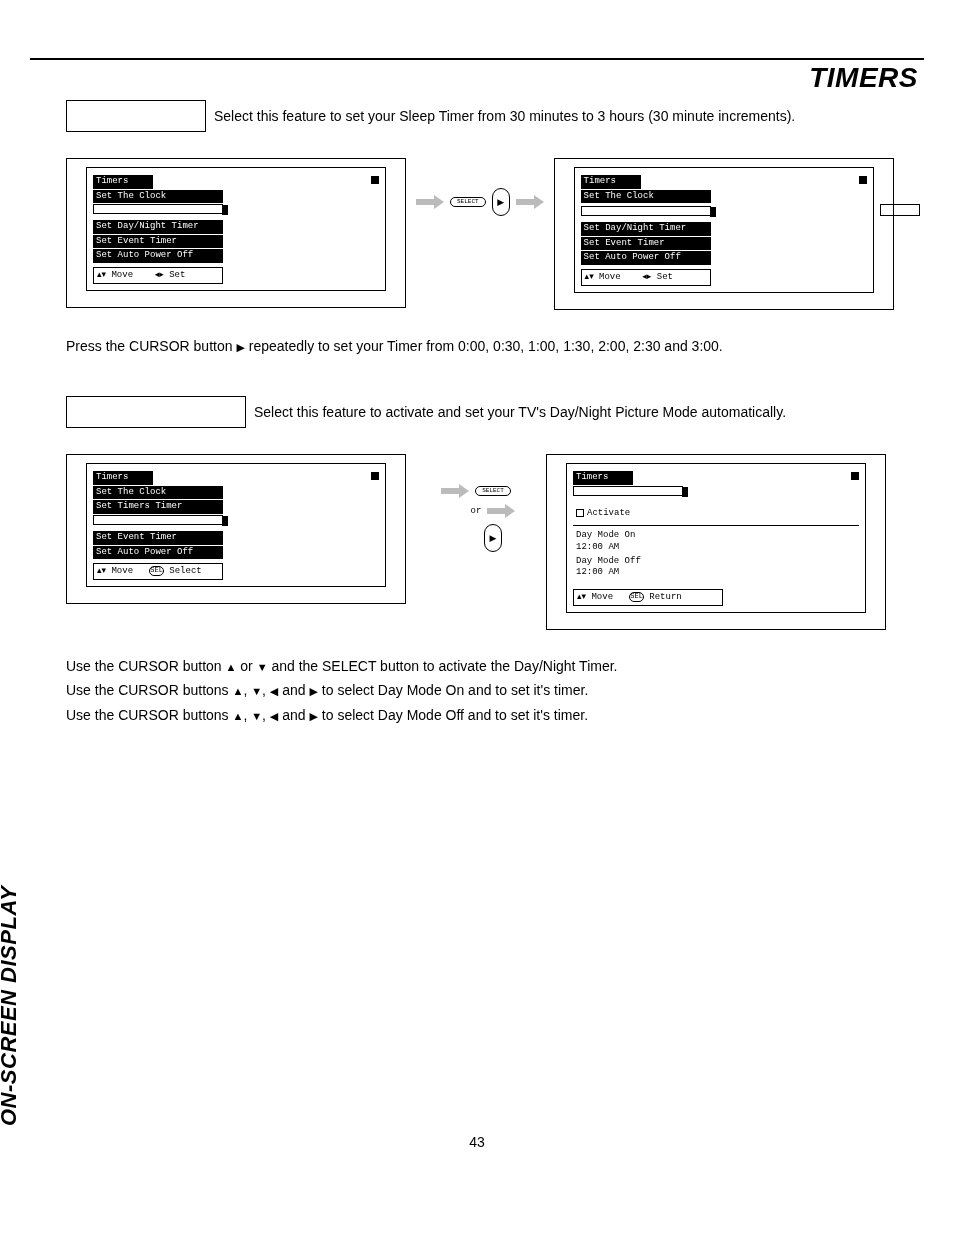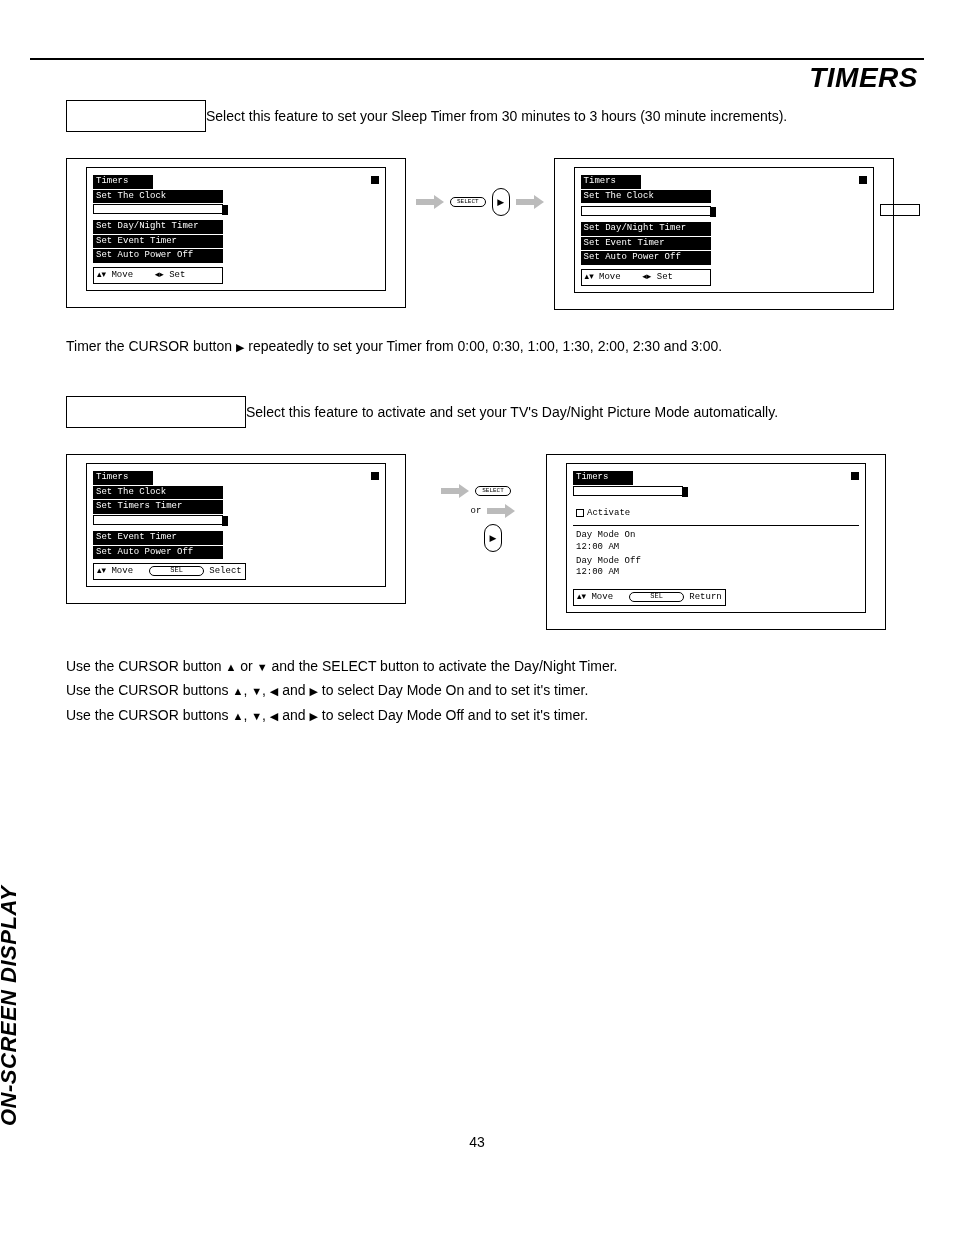--- a/index.html
+++ b/index.html
@@ -9,21 +9,21 @@
   .page-title { position: absolute; right: 36px; top: 62px; font-size: 28px; font-weight: bold; font-style: italic; letter-spacing: 0.5px; }
 
   .sidebar { position: absolute; left: 22px; bottom: 50px; transform: rotate(-90deg); transform-origin: left bottom; font-size: 22px; font-weight: bold; font-style: italic; letter-spacing: 0.5px; }
 
   .page-number { position: absolute; left: 0; right: 0; bottom: 26px; text-align: center; font-size: 14px; }
 
   .section { position: relative; margin-left: 30px; }
 
   
   .feature-box { border: 1px solid #000; padding: 8px 10px; display: inline-block; vertical-align: middle; font-size: 12px; min-width: 140px; min-height: 32px; background:#fff; }
-  .feature-row { display: flex; align-items: center; gap: 0; margin-top: 40px; }
+  .feature-row { display: flex; align-items: center; gap: 8px; margin-top: 40px; }
   .feature-desc { font-size: 14px; flex: 1; }
 
   .instruction { font-size: 14px; margin-top: 26px; margin-bottom: 4px; line-height: 1.45; }
 
   .diagrams { display: flex; align-items: flex-start; gap: 10px; margin-top: 26px; }
   .col-left, .col-right { flex: 0 0 340px; }
   .col-mid { flex: 0 0 120px; display: flex; flex-direction: column; align-items: center; justify-content: center; padding-top: 30px; gap: 6px; }
 
   
   .osd { border: 1px solid #000; width: 300px; padding: 6px; font-family: "Courier New", monospace; font-size: 9px; line-height: 1.3; position: relative; background: #fff; margin: 0 auto; }
@@ -47,21 +47,21 @@
   .arrow-right::before { content: ""; position: absolute; left: 0; top: 4px; width: 18px; height: 6px; background: #bbb; }
   .arrow-right::after { content: ""; position: absolute; left: 18px; top: 0; width: 0; height: 0; border-left: 10px solid #bbb; border-top: 7px solid transparent; border-bottom: 7px solid transparent; }
 
   .btn-oval { border: 1px solid #000; border-radius: 9px; padding: 1px 6px; font-size: 6px; font-family: "Courier New", monospace; display: inline-block; line-height: 1; }
   .btn-cursor { border: 1px solid #000; border-radius: 10px; width: 18px; height: 28px; display: inline-flex; align-items: center; justify-content: center; font-size: 9px; }
 
   .mid-row { display: flex; align-items: center; gap: 6px; }
   .or-text { font-family: "Courier New", monospace; font-size: 9px; }
 
   .tri { display: inline-block; font-size: 11px; line-height: 1; vertical-align: baseline; }
-  .sel-pill { border: 1px solid #000; border-radius: 6px; padding: 0 20px; font-size: 7px; display:inline-block; line-height:1.1; vertical-align:middle; }
+  .sel-pill { border: 1px solid #000; border-radius: 6px; padding: 0 0; font-size: 7px; display:inline-block; line-height:1.1; vertical-align:middle; }
 
   .block2 .osd .m-item { min-width: 130px; }
   .checkbox { display:inline-block; width:8px; height:8px; border:1px solid #000; margin-right:3px; vertical-align:middle; }
 </style>
 </head>
 <body>
 
 <div class="page">
   <div class="hr-top"></div>
   <div class="page-title">TIMERS</div>
@@ -120,21 +120,21 @@
               <span>Move</span>&nbsp;&nbsp;&nbsp;
               <span class="glyph">◂▸</span>
               <span>Set</span>
             </div>
           </div>
         </div>
       </div>
     </div>
 
     <p class="instruction">
-      <span>Timer the CURSOR button </span><span class="tri">▶</span><span> repeatedly to set your Timer from 0:00, 0:30, 1:00, 1:30, 2:00, 2:30 and 3:00.</span>
+      <span>Press the CURSOR button </span><span class="tri">▶</span><span> repeatedly to set your Timer from 0:00, 0:30, 1:00, 1:30, 2:00, 2:30 and 3:00.</span>
     </p>
   </div>
 
   <div class="section block2" style="margin-top:10px;">
     <div class="feature-row">
       <div class="feature-box" style="min-width:180px;"></div>
       <div class="feature-desc">Select this feature to activate and set your TV's Day/Night Picture Mode automatically.</div>
     </div>
 
     <div class="diagrams">

